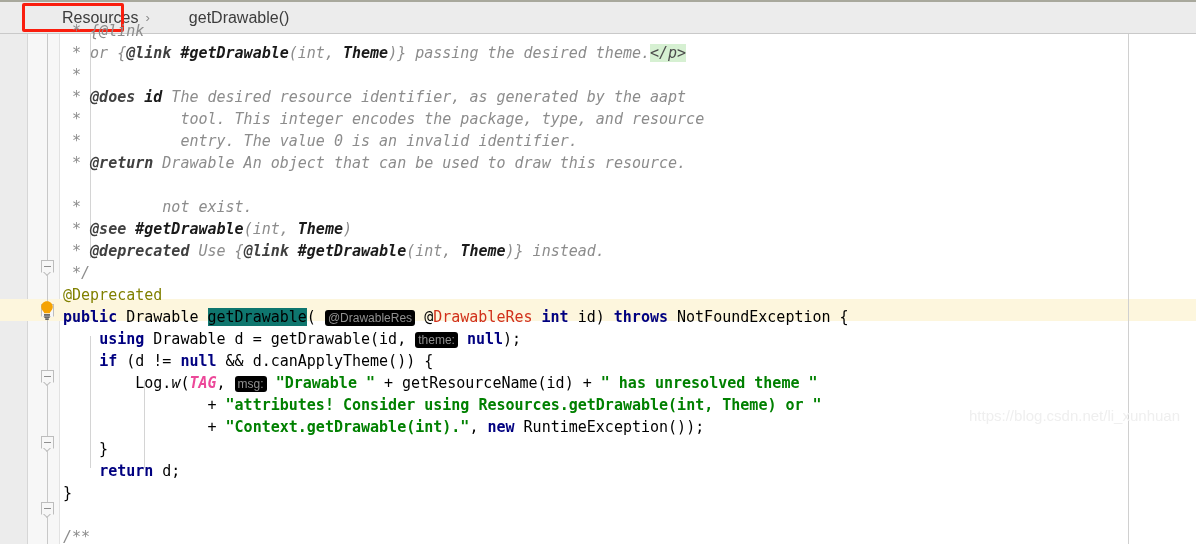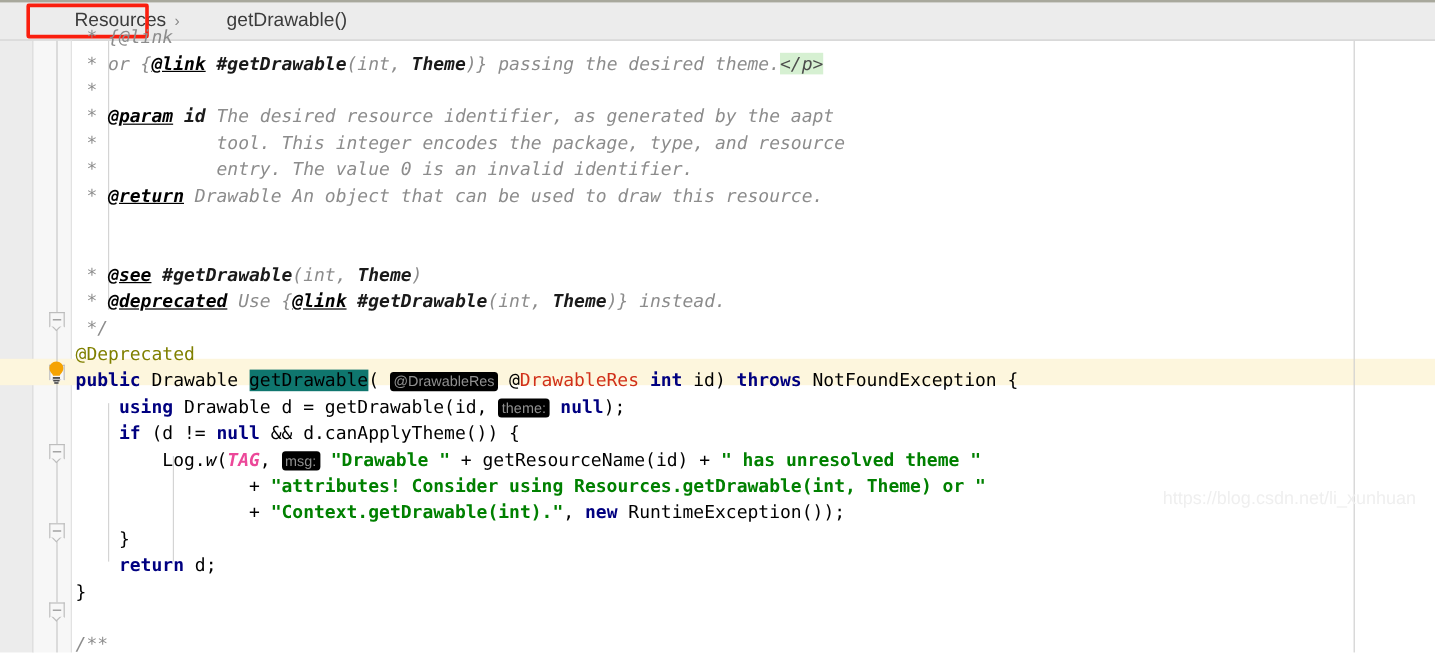--- a/index.html
+++ b/index.html
@@ -147,21 +147,21 @@
 
   
   .indent-guide {
     position: absolute;
     width: 1px;
     background: #d4d4d4;
   }
 
   
   .c    { color: #8c8c8c; font-style: italic; }              
-  .ctag { color: #000000; font-style: italic; font-weight: bold; text-decoration: underline; } 
+  .ctag { color: #404040; font-style: italic; font-weight: bold; } 
   .cbold{ color: #1a1a1a; font-style: italic; font-weight: bold; }  
   .chtml{ color: #4c4c4c; font-style: italic; background: #d6f0d2; } 
   .kw   { color: #000080; font-weight: bold; }               
   .anno { color: #808000; }                                  
   .annor{ color: #d1301a; }                                  
   .str  { color: #008000; font-weight: bold; }               
   .stat { color: #ec4899; font-weight: bold; font-style: italic; } 
   .statm{ font-style: italic; }                              
   .sel  { background: #0f766e; }                             
   .hint { 
@@ -242,29 +242,30 @@
     <div class="indent-guide" style="left:90px;  top:0px;   height:224px;"></div>
 
     <div id="code">
 
       <div class="ln" style="top:-14px"><span class="c"> * {@link</span></div>
 
       <div class="ln" style="top:8px"><span class="c"> * or {</span><span class="ctag">@link</span><span class="cbold"> #getDrawable</span><span class="c">(int, </span><span class="cbold">Theme</span><span class="c">)} passing the desired theme.</span><span class="chtml">&lt;/p&gt;</span></div>
 
       <div class="ln" style="top:30px"><span class="c"> *</span></div>
 
-      <div class="ln" style="top:52px"><span class="c"> * </span><span class="ctag">@param</span><span class="cbold"> id</span><span class="c"> The desired resource identifier, as generated by the aapt</span></div>
+      <div class="ln" style="top:52px"><span class="c"> * </span><span class="ctag">@does</span><span class="cbold"> id</span><span class="c"> The desired resource identifier, as generated by the aapt</span></div>
 
       <div class="ln" style="top:74px"><span class="c"> *           tool. This integer encodes the package, type, and resource</span></div>
 
       <div class="ln" style="top:96px"><span class="c"> *           entry. The value 0 is an invalid identifier.</span></div>
 
       <div class="ln" style="top:118px"><span class="c"> * </span><span class="ctag">@return</span><span class="c"> Drawable An object that can be used to draw this resource.</span></div>
 
 
+      <div class="ln" style="top:162px"><span class="c"> *         not exist.</span></div>
 
       <div class="ln" style="top:184px"><span class="c"> * </span><span class="ctag">@see</span><span class="cbold"> #getDrawable</span><span class="c">(int, </span><span class="cbold">Theme</span><span class="c">)</span></div>
 
       <div class="ln" style="top:206px"><span class="c"> * </span><span class="ctag">@deprecated</span><span class="c"> Use {</span><span class="ctag">@link</span><span class="cbold"> #getDrawable</span><span class="c">(int, </span><span class="cbold">Theme</span><span class="c">)} instead.</span></div>
 
       <div class="ln" style="top:228px"><span class="c"> */</span></div>
 
       <div class="ln" style="top:250px"><span class="anno">@Deprecated</span></div>
 
       <div class="ln" style="top:272px"><span class="kw">public</span> Drawable <span class="sel">getDrawable</span>( <span class="hint">@DrawableRes</span> @<span class="annor">DrawableRes</span> <span class="kw">int</span> id) <span class="kw">throws</span> NotFoundException {</div>

